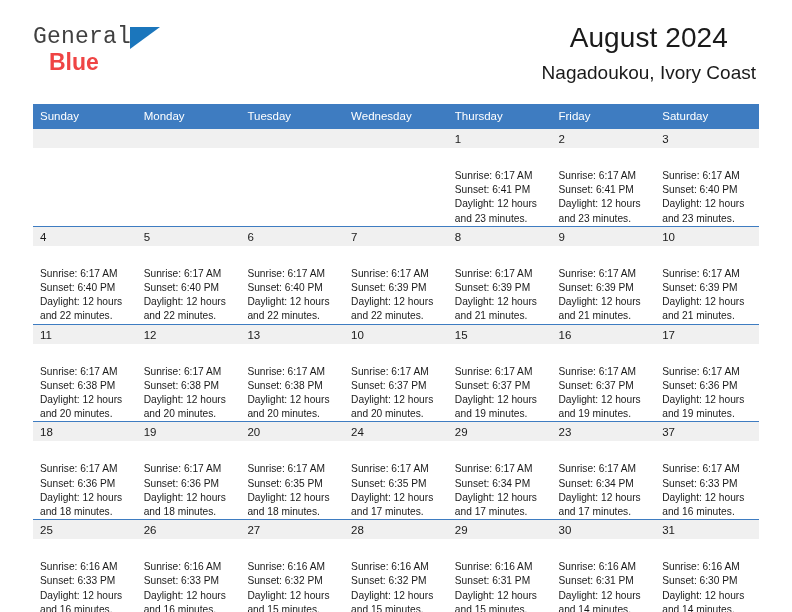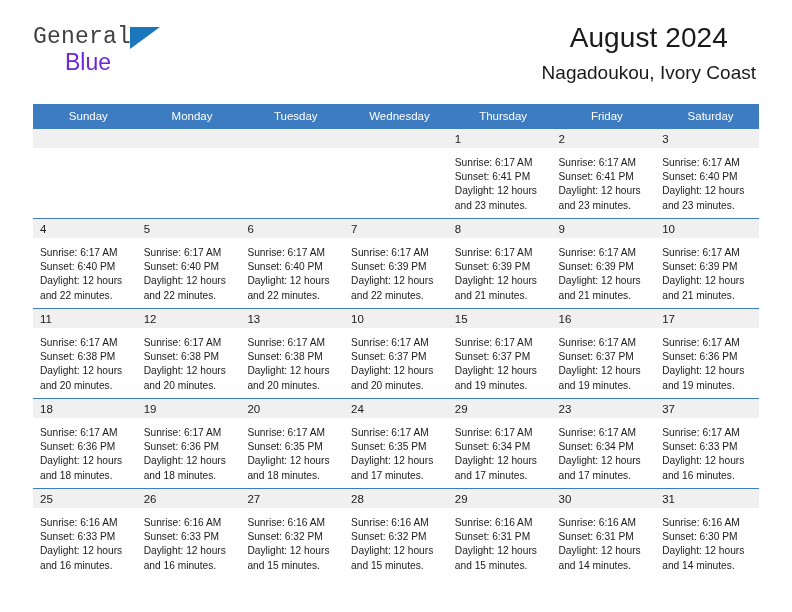--- a/index.html
+++ b/index.html
@@ -37,25 +37,26 @@
   }
   .logo-general {
     font-size: 23px;
     color: #404040;
     letter-spacing: 0.2px;
     line-height: 1;
     font-family: Liberation Mono, monospace;
   }
   .logo-blue {
     font-size: 23px;
-    color: #6d28d9;
+    color: #ef4444;
     line-height: 1;
     margin-top: 2px;
-    margin-left: 32px;
+    margin-left: 16px;
     font-family: "Liberation Sans", sans-serif;
+    font-weight: bold;
   }
   .logo-tri {
     position: absolute;
     left: 97px;
     top: 1px;
     width: 0;
     height: 0;
     border-left: 30px solid #1b76bc;
     border-bottom: 22px solid transparent;
   }
@@ -86,21 +87,21 @@
     top: 104px;
     width: 726px;
     border-collapse: collapse;
     table-layout: fixed;
   }
   .calendar th {
     background: #3e7cc1;
     color: #ffffff;
     font-size: 11.5px;
     font-weight: normal;
-    text-align: center;
+    text-align: left;
     padding: 6px 0 6px 7px;
     height: 18px;
     box-sizing: border-box;
     border: none;
   }
   .calendar td {
     vertical-align: top;
     padding: 0;
     border: none;
     width: 103.7px;
@@ -124,21 +125,21 @@
     color: #1a1a1a;
     line-height: 16px;
   }
   .daynum-band.empty {
     color: transparent;
   }
   td.empty .daynum-band {
     background: #f0f0f0;
   }
   .details {
-    padding: 8px 4px 0 7px;
+    padding: 21px 4px 0 7px;
     font-size: 10.2px;
     line-height: 14.2px;
     color: #1a1a1a;
   }
   .details div {
     white-space: nowrap;
   }
 </style>
 </head>
 <body>

